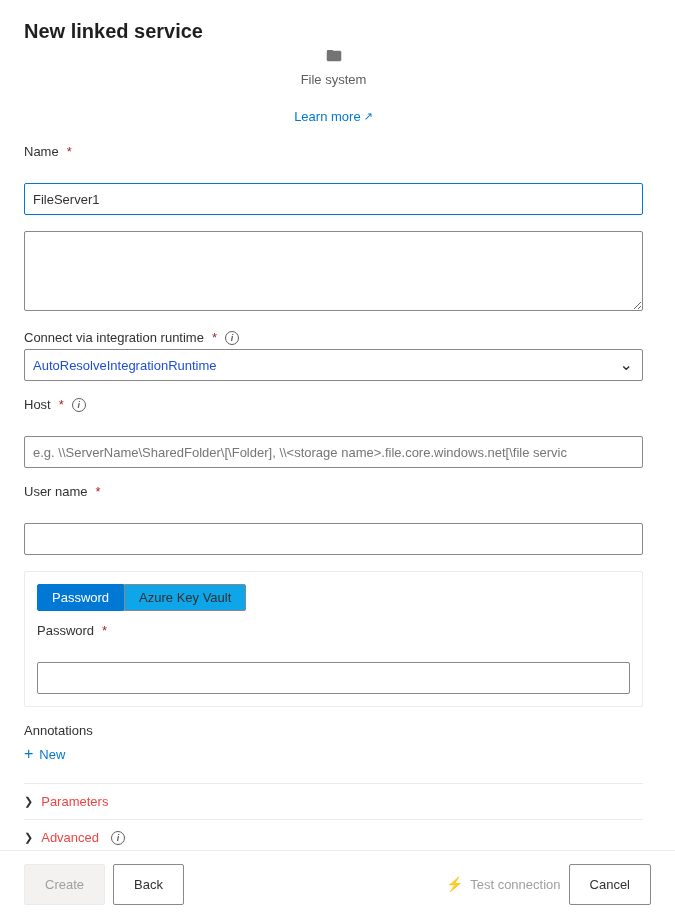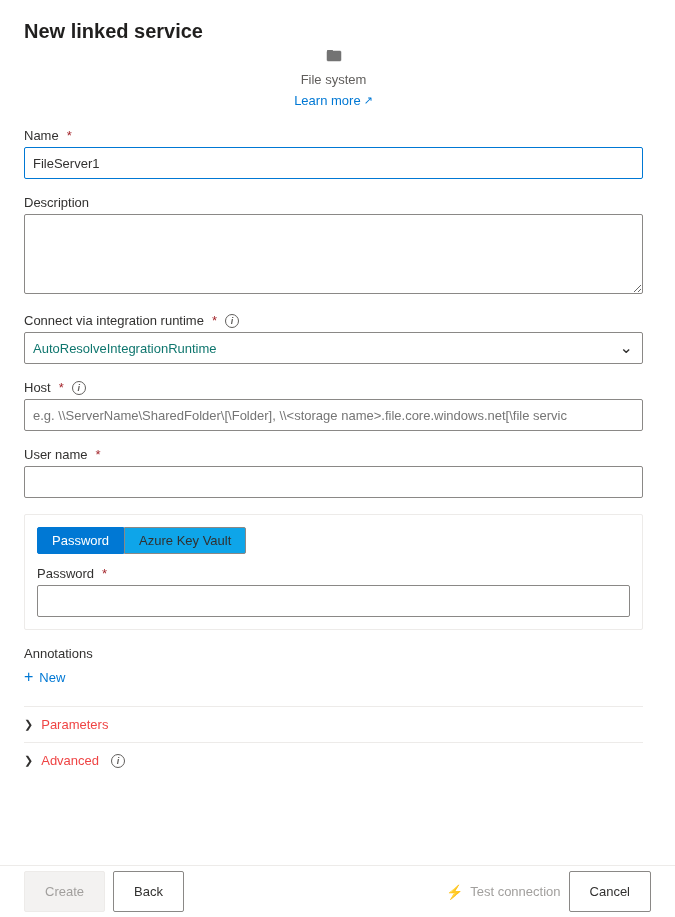--- a/index.html
+++ b/index.html
@@ -30,20 +30,21 @@
       font-size: 13px;
       flex-direction: column;
     }
     .learn-more-link {
       color: #0078d4;
       text-decoration: none;
       display: flex;
       align-items: center;
       gap: 3px;
       font-size: 13px;
+      margin-top: 16px;
     }
     .field-group {
       margin-bottom: 16px;
     }
     .field-label {
       font-size: 13px;
       font-weight: 400;
       color: #323130;
       margin-bottom: 4px;
       display: flex;
@@ -70,20 +71,21 @@
     }
     .text-input {
       width: 100%;
       height: 32px;
       padding: 5px 8px;
       border: 1px solid #0078d4;
       border-radius: 2px;
       font-size: 13px;
       color: #323130;
       outline: none;
+      margin-top: 20px;
     }
     .text-input.normal-border {
       border: 1px solid #8a8886;
     }
     .text-area-input {
       width: 100%;
       height: 80px;
       padding: 5px 8px;
       border: 1px solid #8a8886;
       border-radius: 2px;
@@ -92,21 +94,21 @@
       outline: none;
       resize: vertical;
     }
     .select-dropdown {
       width: 100%;
       height: 32px;
       padding: 5px 8px;
       border: 1px solid #8a8886;
       border-radius: 2px;
       font-size: 13px;
-      color: #0f766e;
+      color: #1d4ed8;
       background: #fff;
       appearance: none;
       cursor: pointer;
       outline: none;
     }
     .select-wrapper {
       position: relative;
     }
     .select-wrapper::after {
       content: '⌄';
@@ -192,21 +194,21 @@
     .collapsible-label {
       font-size: 13px;
       font-weight: 400;
       color: #ef4444;
     }
     .footer-bar {
       position: fixed;
       bottom: 0;
       left: 0;
       width: 675px;
-      height: 52px;
+      height: 67px;
       background: #fff;
       border-top: 1px solid #edebe9;
       display: flex;
       align-items: center;
       padding: 0 24px;
       gap: 8px;
       justify-content: space-between;
     }
     .footer-left {
       display: flex;
@@ -272,23 +274,20 @@
 
   <div class="field-group">
     <div class="field-label">
       <span>Name</span>
       <span class="required-star">*</span>
     </div>
     <input type="text" class="text-input" value="FileServer1" style="">
   </div>
 
   <div class="field-group">
-    <div class="field-label">
-      <span>Description</span>
-    </div>
     <textarea class="text-area-input" style=""></textarea>
   </div>
 
   <div class="field-group">
     <div class="field-label">
       <span>Connect via integration runtime</span>
       <span class="required-star">*</span>
       <span class="info-icon">i</span>
     </div>
     <div class="select-wrapper">

